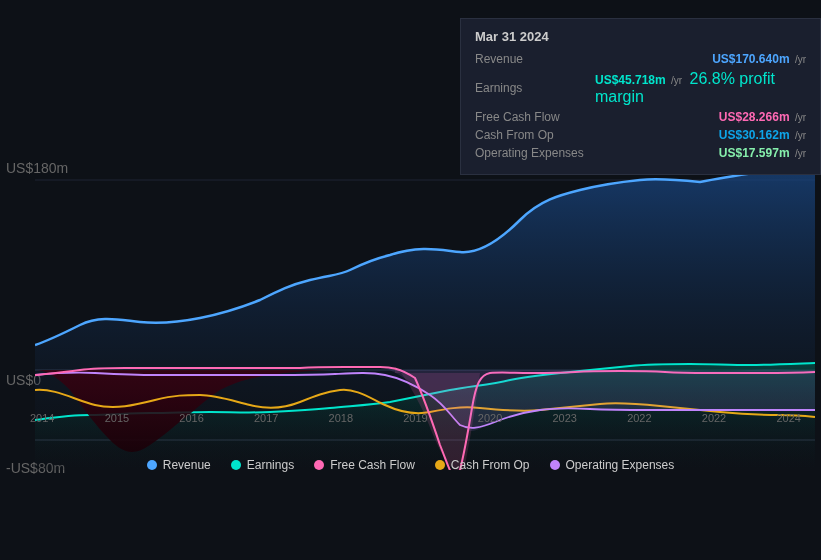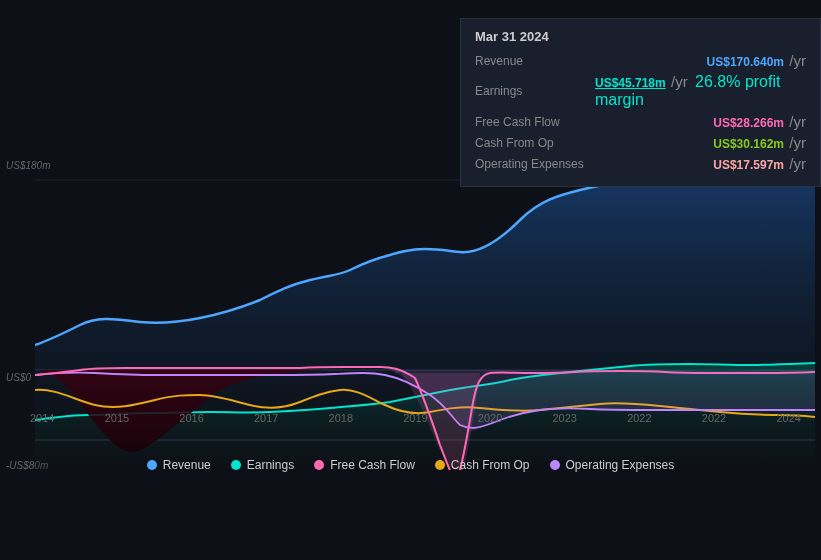--- a/index.html
+++ b/index.html
@@ -48,44 +48,43 @@
     .data-label {
       color: #888;
       min-width: 120px;
     }
 
     .data-value {
       color: #4da6ff;
       font-weight: bold;
     }
 
-    .data-value.cyan { color: #00e5cc; text-decoration: underline; }
+    .data-value.cyan { color: #00e5cc; }
     .data-value.pink { color: #ff69b4; margin-left: 29px; }
-    .data-value.orange { color: #84cc16; margin-left: 24px; }
-    .data-value.purple { color: #fca5a5; }
+    .data-value.orange { color: #0ea5e9; margin-left: 24px; }
+    .data-value.purple { color: #86efac; }
 
     .data-unit {
       color: #888;
-      font-size: 15px;
+      font-size: 10px;
       margin-left: 2px;
     }
 
     .profit-margin {
       color: #00e5cc;
       font-size: 16px;
       margin-left: 4px;
     }
 
     
     .y-label {
       position: absolute;
       left: 6px;
       color: #666;
-      font-size: 10px;
-      font-style: italic;
+      font-size: 14px;
     }
 
     .y-label-180 { top: 160px; }
     .y-label-0   { top: 372px; }
     .y-label-neg80 { top: 460px; }
 
     
     .x-axis {
       position: absolute;
       bottom: 60px;

